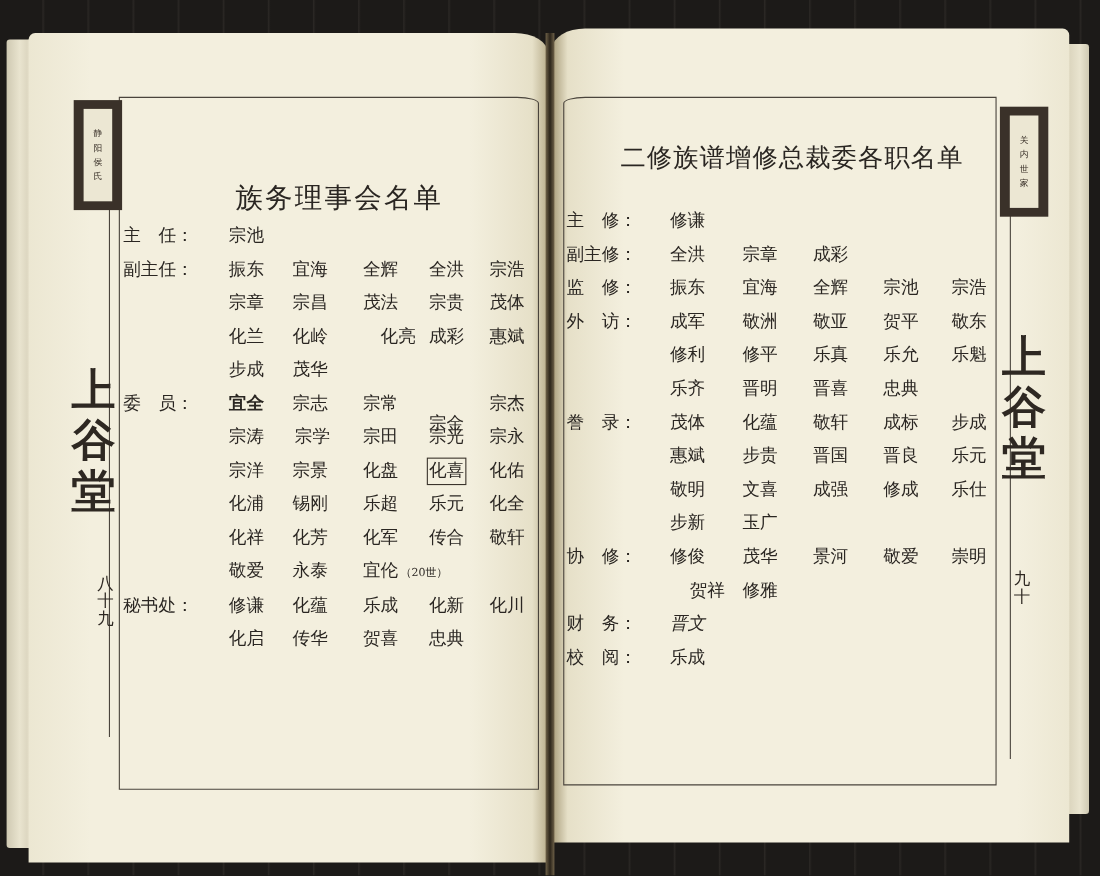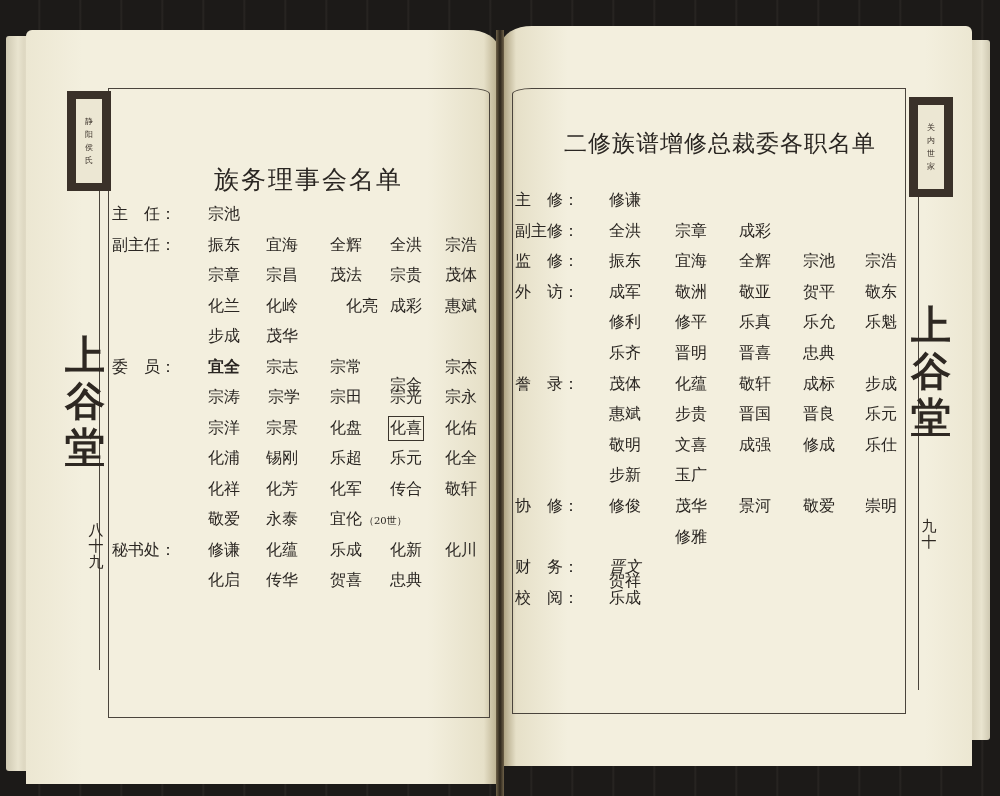--- a/index.html
+++ b/index.html
@@ -329,21 +329,21 @@
     <div class="row">
       <span class="label">协　修：</span>
       <span class="name" style="left: 94px;">修俊</span>
       <span class="name" style="left: 160px;">茂华</span>
       <span class="name" style="left: 224px;">景河</span>
       <span class="name" style="left: 288px;">敬爱</span>
       <span class="name" style="left: 350px;">崇明</span>
     </div>
     <div class="row">
       <span class="label"></span>
-      <span class="name" style="left: 94px; margin-top: 44px;">贺祥</span>
+      <span class="name" style="left: 112px;">贺祥</span>
       <span class="name" style="left: 160px;">修雅</span>
     </div>
     <div class="row">
       <span class="label">财　务：</span>
       <span class="name" style="left: 94px; font-style: italic;">晋文</span>
     </div>
     <div class="row">
       <span class="label">校　阅：</span>
       <span class="name" style="left: 94px;">乐成</span>
     </div>

